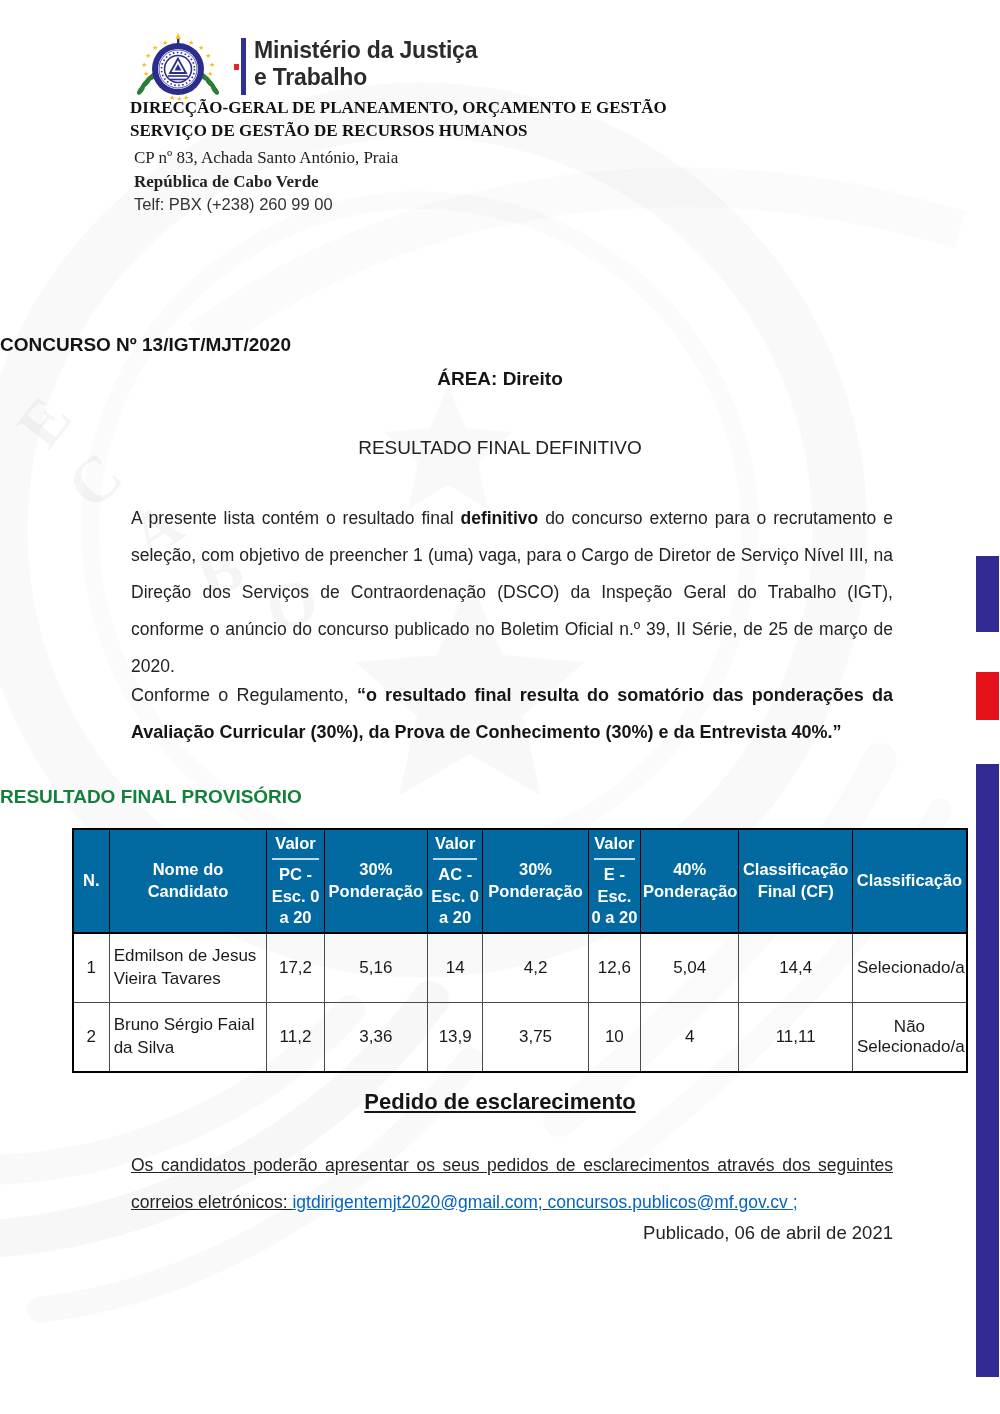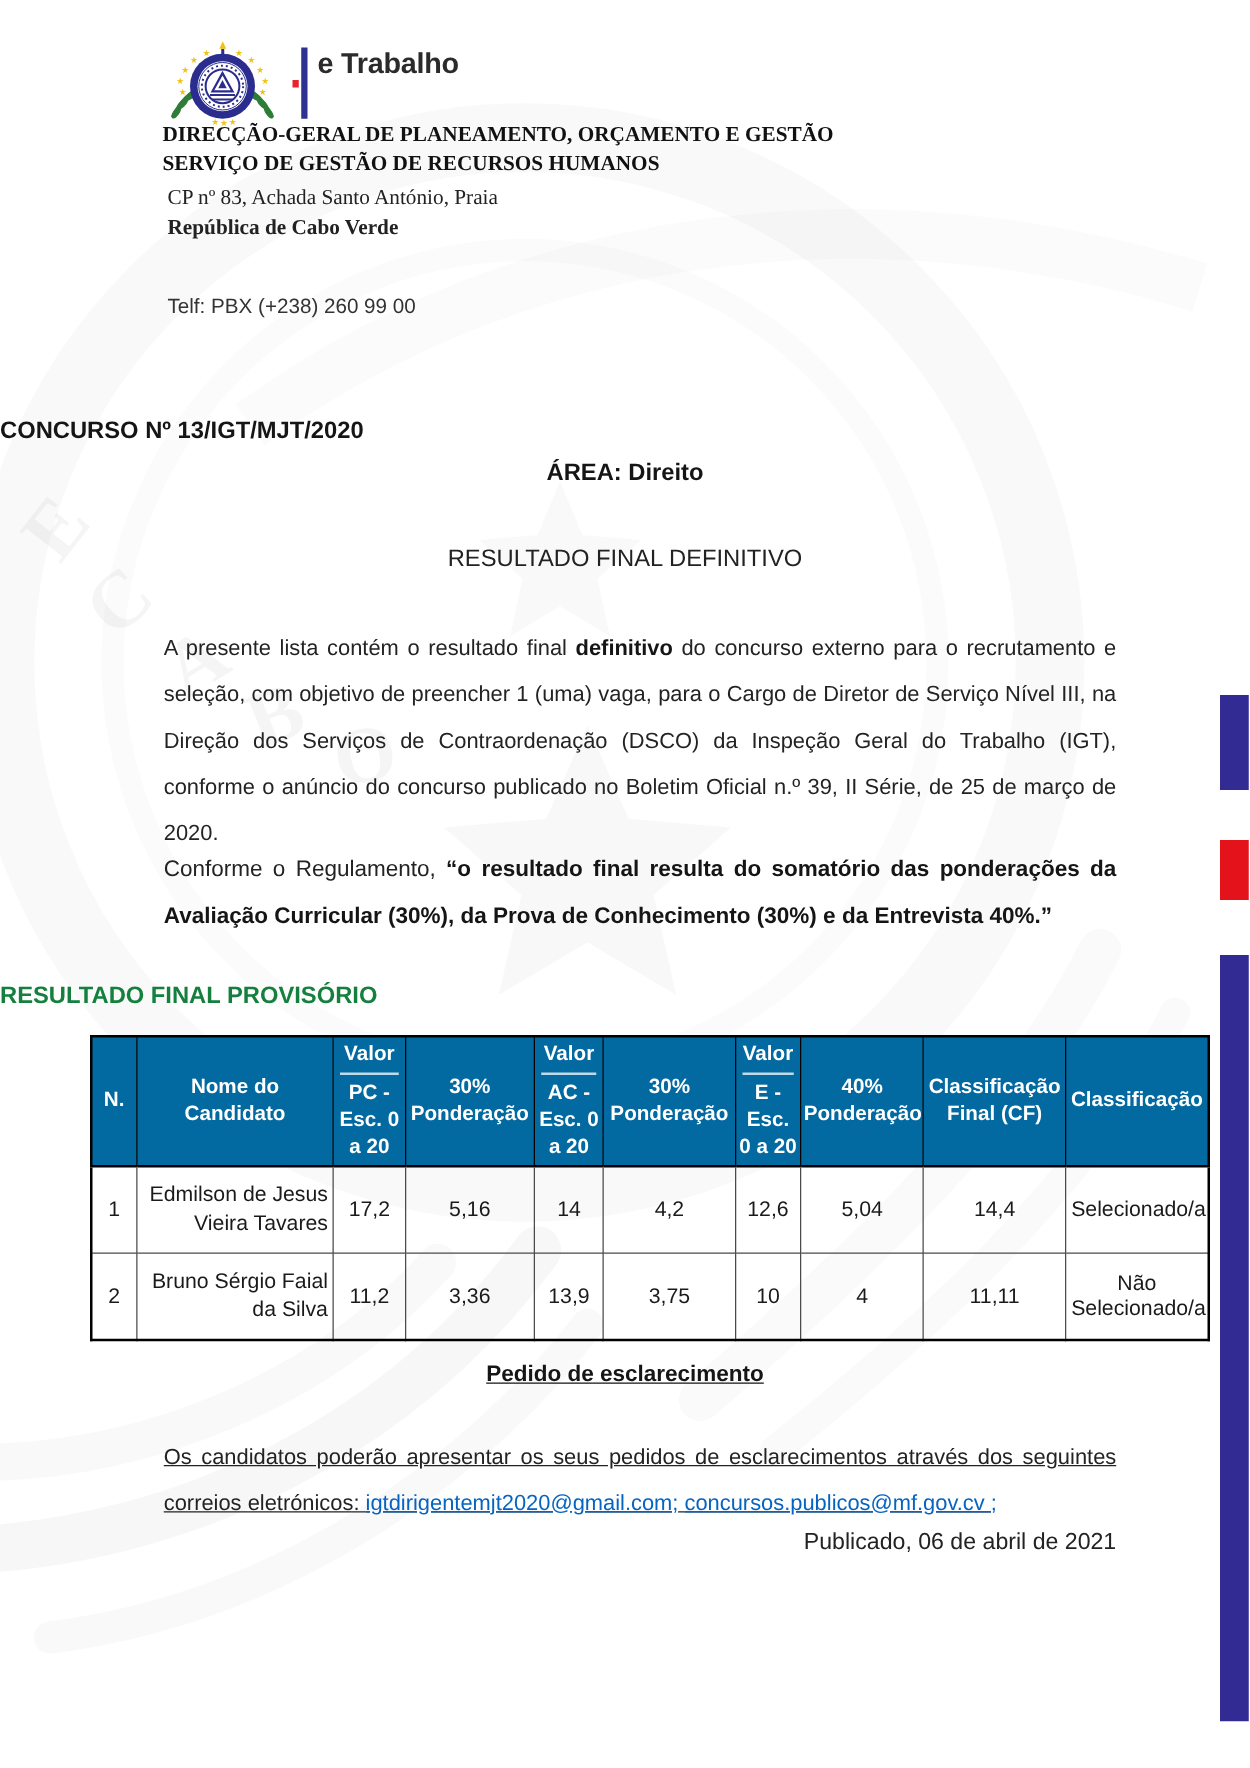--- a/index.html
+++ b/index.html
@@ -14,21 +14,21 @@
   .logo-svg{position:absolute;left:126px;top:32px;}
   .brand-bar{position:absolute;left:241px;top:38px;width:5px;height:57px;background:#2e3192;}
   .brand-reddot{position:absolute;left:234px;top:64px;width:5px;height:6px;background:#e8232a;}
   .ministry{position:absolute;left:254px;top:37px;font-size:23px;font-weight:bold;
     line-height:27px;color:#2b2b2b;letter-spacing:-0.2px;}
   .org{position:absolute;left:130px;top:96px;font-family:"Liberation Serif",serif;
     font-weight:bold;font-size:17px;line-height:23px;color:#111;}
   .addr{position:absolute;left:134px;top:146px;font-family:"Liberation Serif",serif;
     font-size:17px;line-height:23.5px;color:#222;}
   .addr .bold{font-weight:bold;}
-  .addr .sans{font-family:"Liberation Sans",sans-serif;font-size:16.5px;color:#333;margin-top:41px;}
+  .addr .sans{font-family:"Liberation Sans",sans-serif;font-size:16.5px;color:#333;}
 
   
   .doc-title{position:absolute;left:0;top:249px;width:1000px;text-align:center;
     font-weight:bold;font-size:18.5px;line-height:26px;color:#151515;letter-spacing:-0.2px;}
   .concurso{position:absolute;left:0;top:334px;width:1000px;
     font-weight:bold;font-size:19px;color:#151515;}
   .area{position:absolute;left:0;top:368px;width:1000px;text-align:center;
     font-weight:bold;font-size:19px;color:#151515;}
   .res-def{position:absolute;left:0;top:437px;width:1000px;text-align:center;
     font-size:19px;color:#222;}
@@ -46,28 +46,28 @@
   .tbl-wrap{position:absolute;left:72px;top:828px;}
   table.doc-table{border-collapse:collapse;table-layout:fixed;width:896px;
     border:2px solid #000;background:transparent;}
   .doc-table th{background:#0369a1;color:#ffffff;border:1px solid #000;
     font-weight:bold;font-size:16.5px;line-height:1.3;padding:3px 2px;
     text-align:center;vertical-align:middle;height:86px;}
   .doc-table tbody td{border:1px solid #4a4a4a;border-top:2px solid #000;
     font-size:17px;color:#1a1a1a;text-align:center;vertical-align:middle;
     padding:6px 4px;height:56px;background:transparent;}
   .doc-table tbody tr+tr td{border-top:1px solid #4a4a4a;}
-  .doc-table td.name-cell{text-align:right;line-height:1.35;}
+  .doc-table td.name-cell{text-align:left;line-height:1.35;}
   .split-top{display:block;border-bottom:2px solid rgba(255,255,255,0.75);
     padding-bottom:4px;margin:0 3px 4px 3px;}
   .split-bottom{display:block;}
 
   
   .ped-heading{position:absolute;left:0;top:1089px;width:1000px;text-align:center;
-    font-weight:bold;font-size:18px;color:#151515;text-decoration:underline;}
+    font-weight:bold;font-size:22px;color:#151515;text-decoration:underline;}
   .footer-para{position:absolute;left:131px;top:1129px;width:762px;text-align:justify;
     font-size:17.5px;line-height:37px;color:#232323;text-decoration:underline;}
   .footer-para a{color:#0563c1;text-decoration:underline;}
   .published{position:absolute;left:131px;top:1222px;width:762px;text-align:right;
     font-size:18.5px;color:#232323;}
 
   
   .bar{position:absolute;width:23px;}
   .bar-blue1{left:976px;top:556px;height:76px;background:#322b94;}
   .bar-red{left:976px;top:672px;height:48px;background:#e4131b;}
@@ -146,20 +146,21 @@
       <text x="83" y="35">★</text>
         <text x="81" y="44">★</text>
       <text x="43" y="68">★</text>
         <text x="50" y="69">★</text>
         <text x="57" y="68">★</text>
     </g>
   </svg>
   <div class="brand-bar layer"></div>
   <div class="brand-reddot layer"></div>
   <div class="ministry layer">
+    <div>Ministério da Justiça</div>
     <div>e Trabalho</div>
   </div>
 
   <div class="org layer">
     <div>DIRECÇÃO-GERAL DE PLANEAMENTO, ORÇAMENTO E GESTÃO</div>
     <div>SERVIÇO DE GESTÃO DE RECURSOS HUMANOS</div>
   </div>
 
   <div class="addr layer">
     <div>CP nº 83, Achada Santo António, Praia</div>

